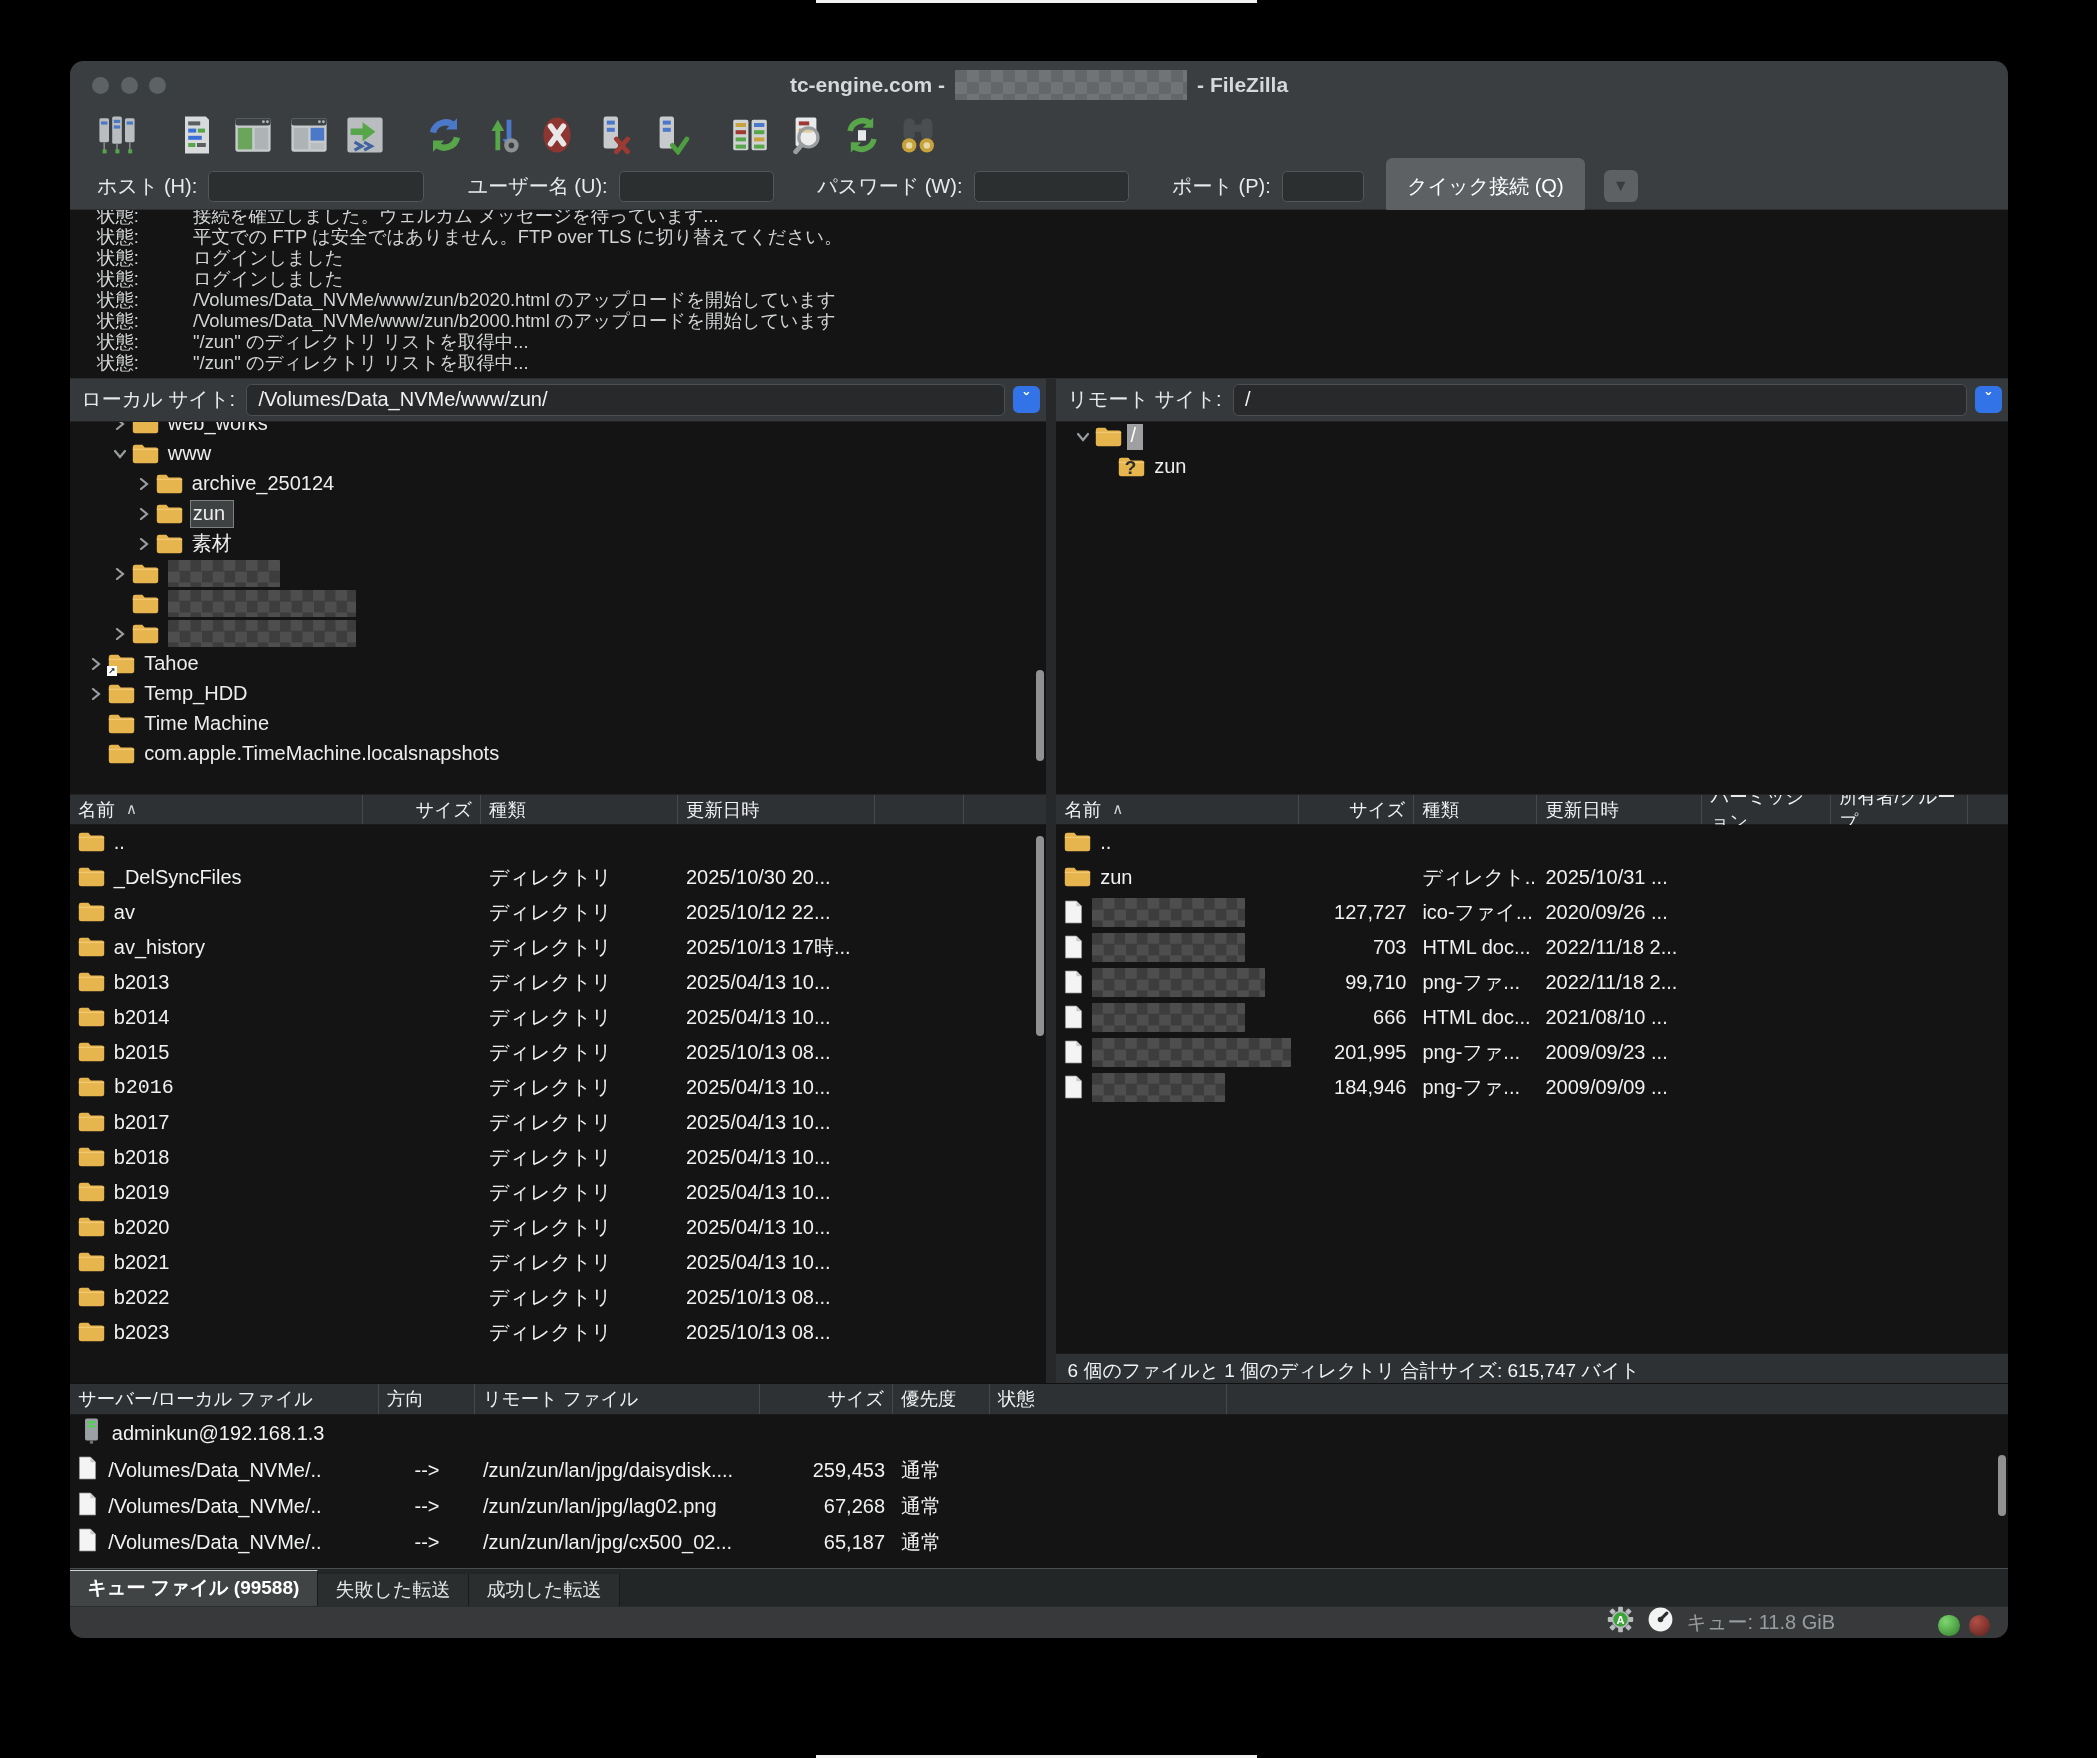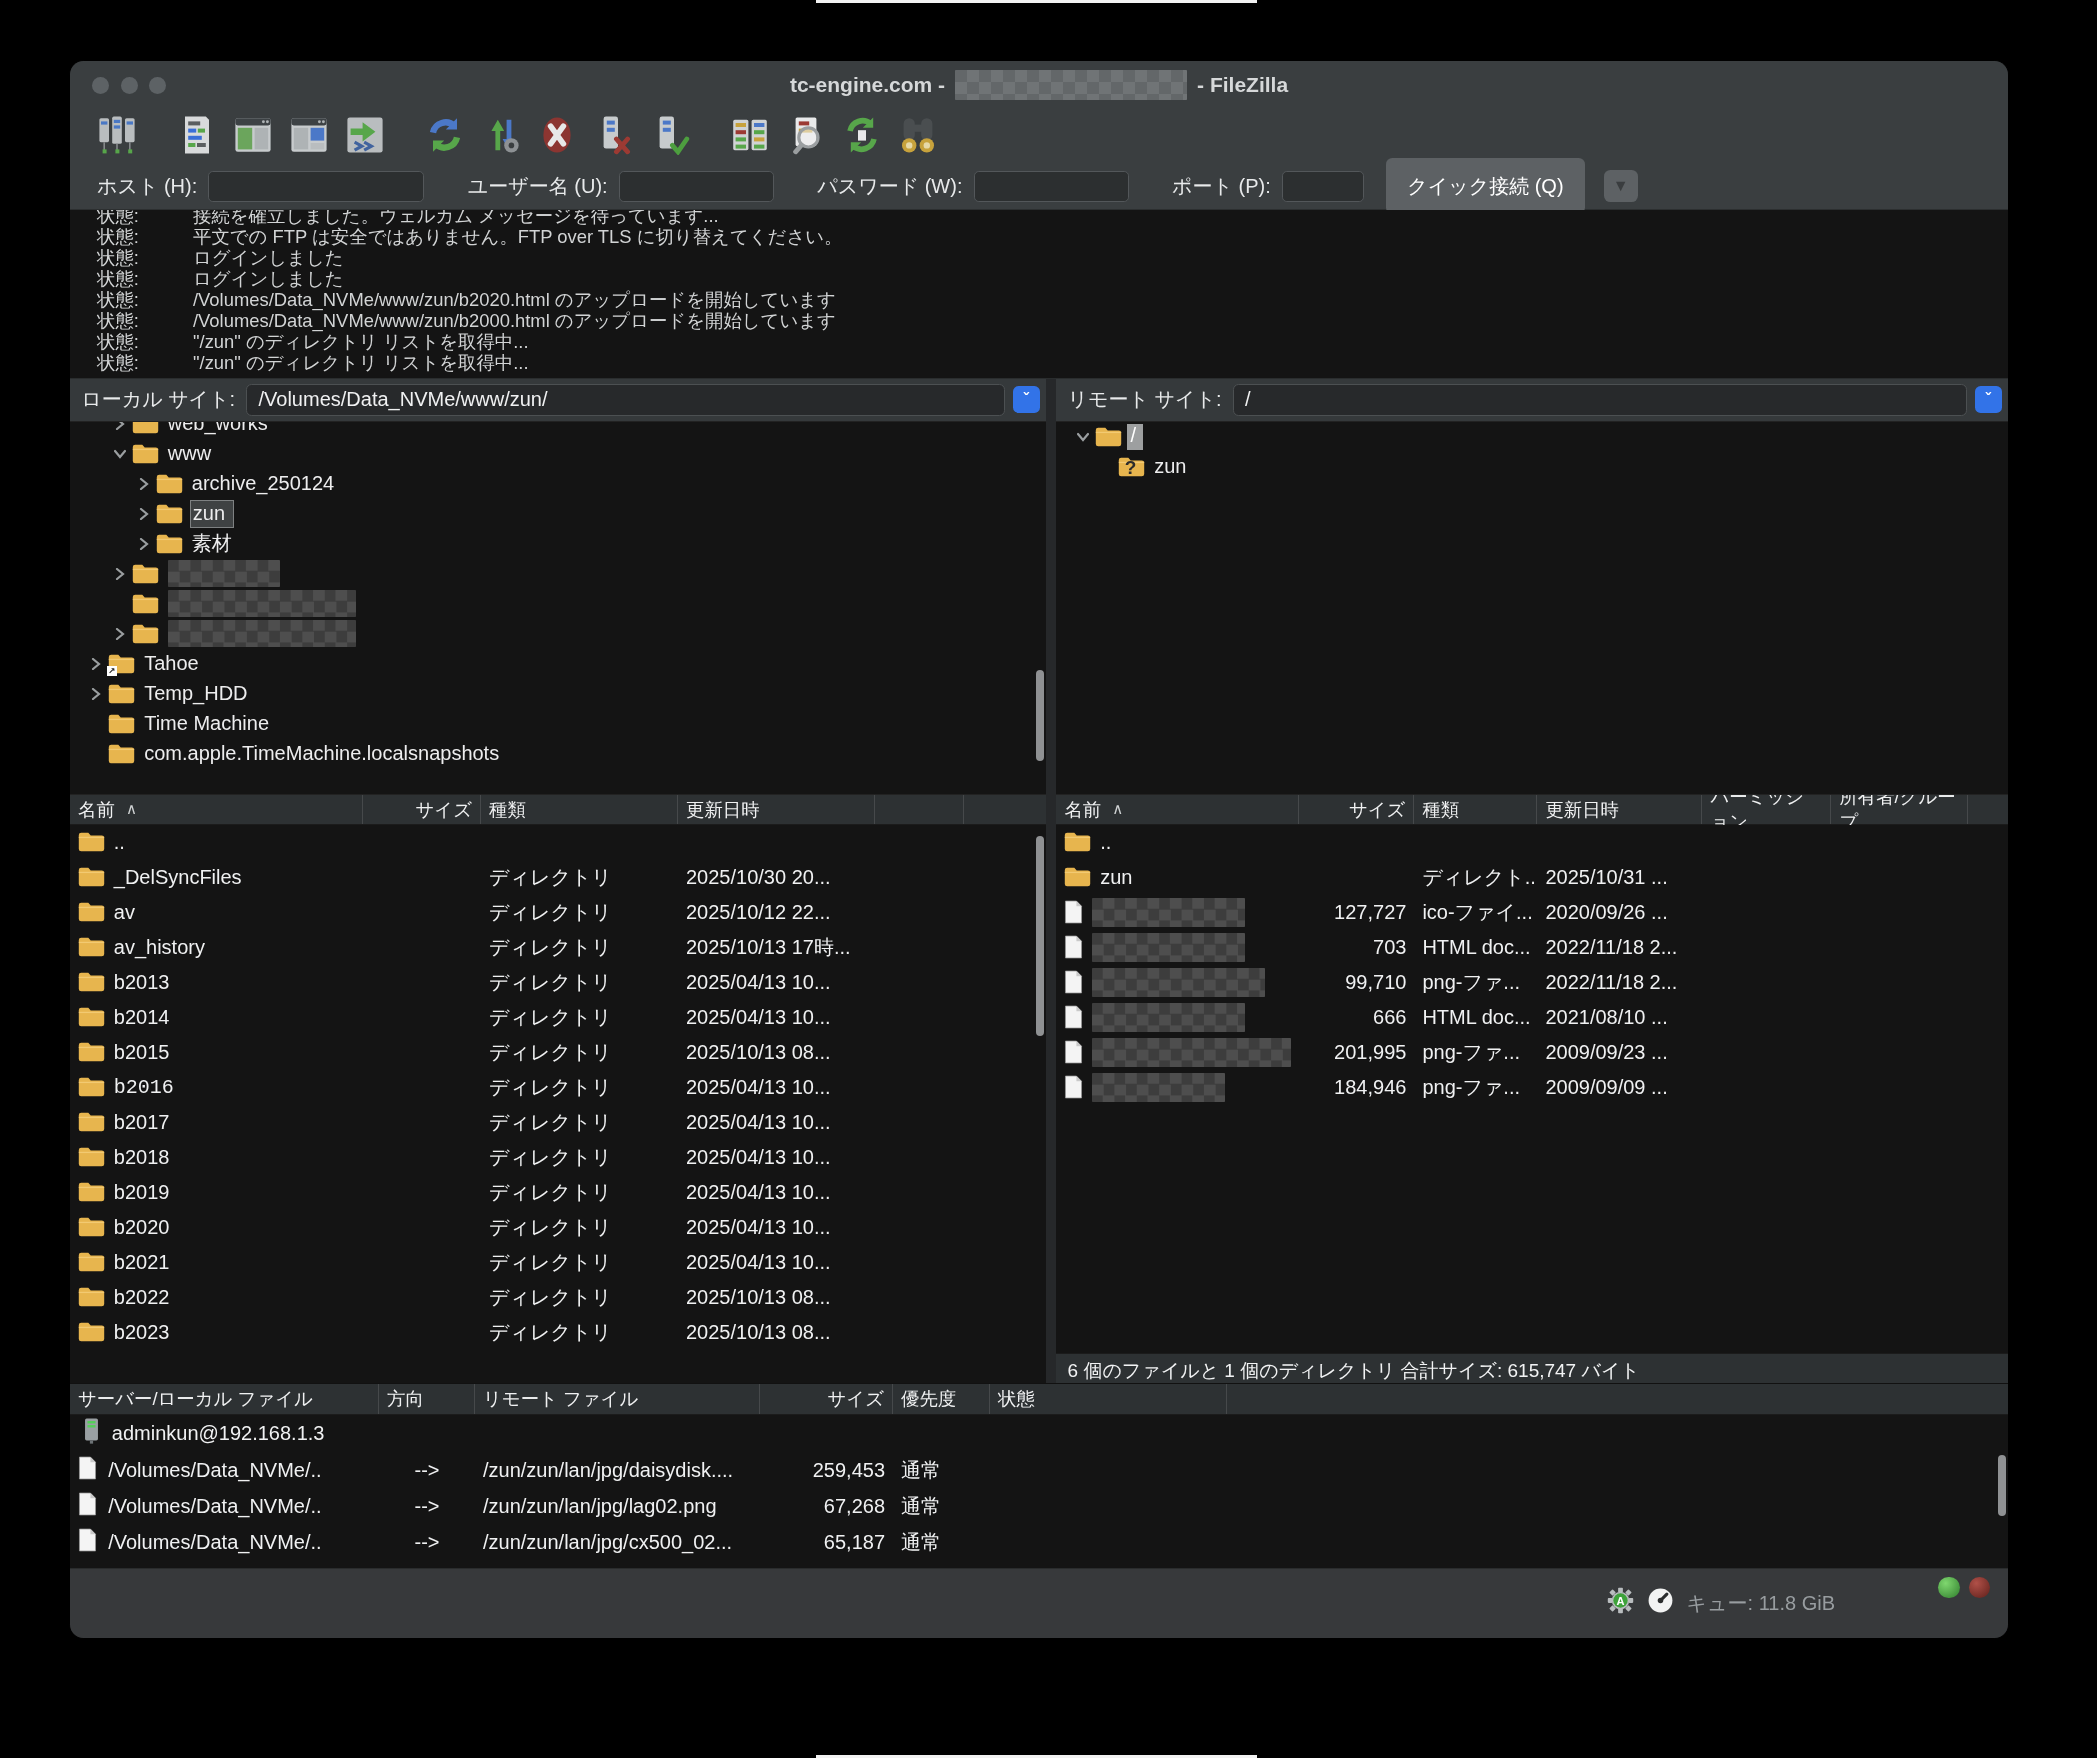--- a/index.html
+++ b/index.html
@@ -941,20 +941,25 @@
             </svg></span>
           <span>/Volumes/Data_NVMe/..</span>
         </div>
         <div class="fcol arrowtxt" style="width: 96px; justify-content: center;">--&gt;</div>
         <div class="fcol" style="width: 285px;">/zun/zun/lan/jpg/cx500_02...</div>
         <div class="fcol num" style="width: 133px;">65,187</div>
         <div class="fcol" style="width: 97px;">通常</div>
         <div class="fcol" style="width: 237px;"></div>
       </div>
     </div>
+  <div class="tabs" id="queue-tabs">
+      <div class="tab active">キュー ファイル (99588)</div>
+      <div class="tab">失敗した転送</div>
+      <div class="tab">成功した転送</div>
+    </div>
 
   <div class="bottombar">
     <div class="bbcluster">
       <span>
         <svg width="27" height="27" viewBox="0 0 34 34" style="font-size:25px">
             <g fill="#b9bdbf">
               <circle cx="17" cy="17" r="11"></circle>
               <rect x="14" y="1" width="6" height="6" rx="1"></rect>
               <rect x="14" y="27" width="6" height="6" rx="1"></rect>
               <rect x="1" y="14" width="6" height="6" rx="1"></rect>

